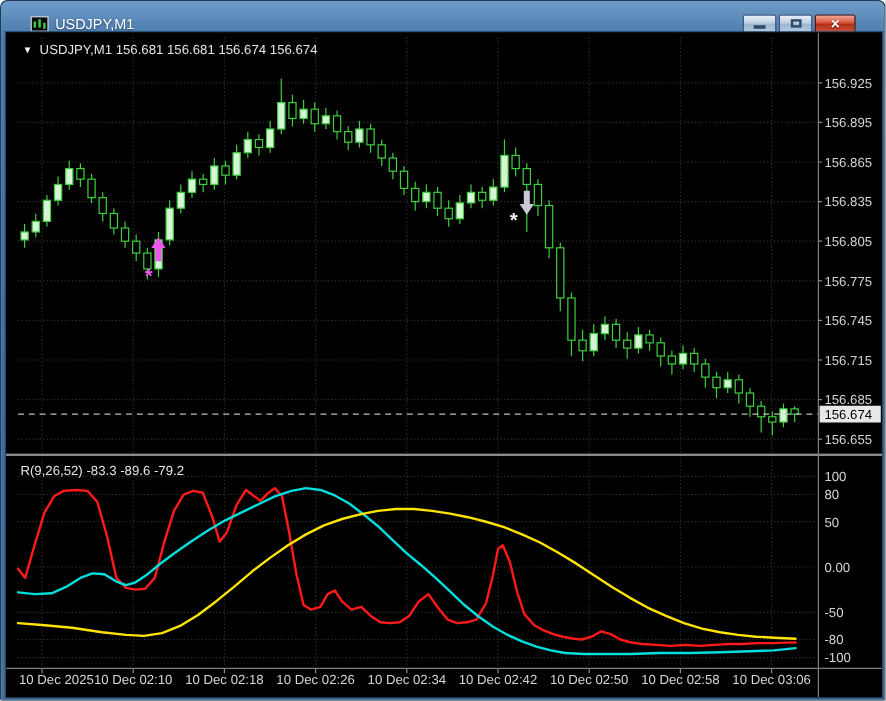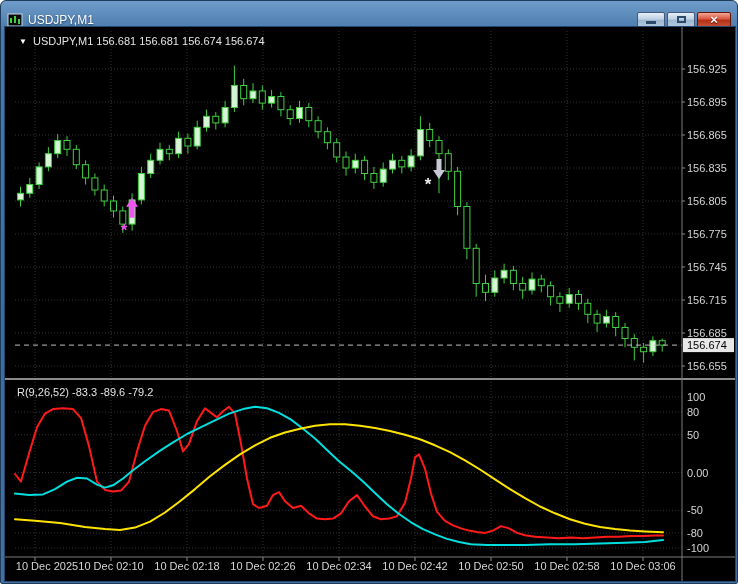--- a/index.html
+++ b/index.html
@@ -2,21 +2,21 @@
 <html><head>
 <meta charset="utf-8">
 <style>
   html,body{margin:0;padding:0;background:#ffffff;}
   .window{
     position:relative;width:738px;height:584px;box-sizing:border-box;
     background:linear-gradient(180deg,#6f9cc9 0%,#4a7aac 5%,#3b6da2 55%,#466f9b 100%);
     border:1px solid #1d3c5c;border-radius:6px 6px 2px 2px;overflow:hidden;
     font-family:"Liberation Sans",sans-serif;
   }
-  .titlebar{position:absolute;left:0;top:0;width:100%;height:37px;display:flex;align-items:center;padding:0 6px;box-sizing:border-box;}
+  .titlebar{position:absolute;left:0;top:0;width:100%;height:37px;display:flex;align-items:center;padding:0 24px;box-sizing:border-box;}
   .win-icon{width:16px;height:16px;margin-right:5px;display:inline-block;}
   .win-title{color:#ffffff;font-size:12px;text-shadow:0 1px 2px #1a3a5c;white-space:nowrap;}
   .win-buttons{margin-left:auto;display:flex;gap:2px;align-items:center;}
   .btn{height:16px;width:28px;border-radius:2px;display:flex;align-items:center;justify-content:center;box-sizing:border-box;cursor:default;}
   .btn.minmax{background:linear-gradient(180deg,#e8f0f8 0%,#bccfe2 45%,#9db7d1 50%,#b3c9de 100%);border:1px solid #42597a;}
   .btn.closeb{width:34px;background:linear-gradient(180deg,#f2a794 0%,#d8513a 45%,#b02f15 50%,#c9543a 100%);border:1px solid #5e150a;}
   .glyph-min{width:10px;height:3px;background:#2e4a6b;margin-top:6px;}
   .glyph-max{width:9px;height:7px;border:2px solid #2e4a6b;box-sizing:border-box;background:transparent;}
   .glyph-close{color:#fff;font-size:13px;font-weight:bold;line-height:1;text-shadow:0 1px 1px #5a0f00;}
   .client{position:absolute;left:4px;top:26px;width:730px;height:554px;background:#000;box-shadow:0 0 0 1px #24476b;}

